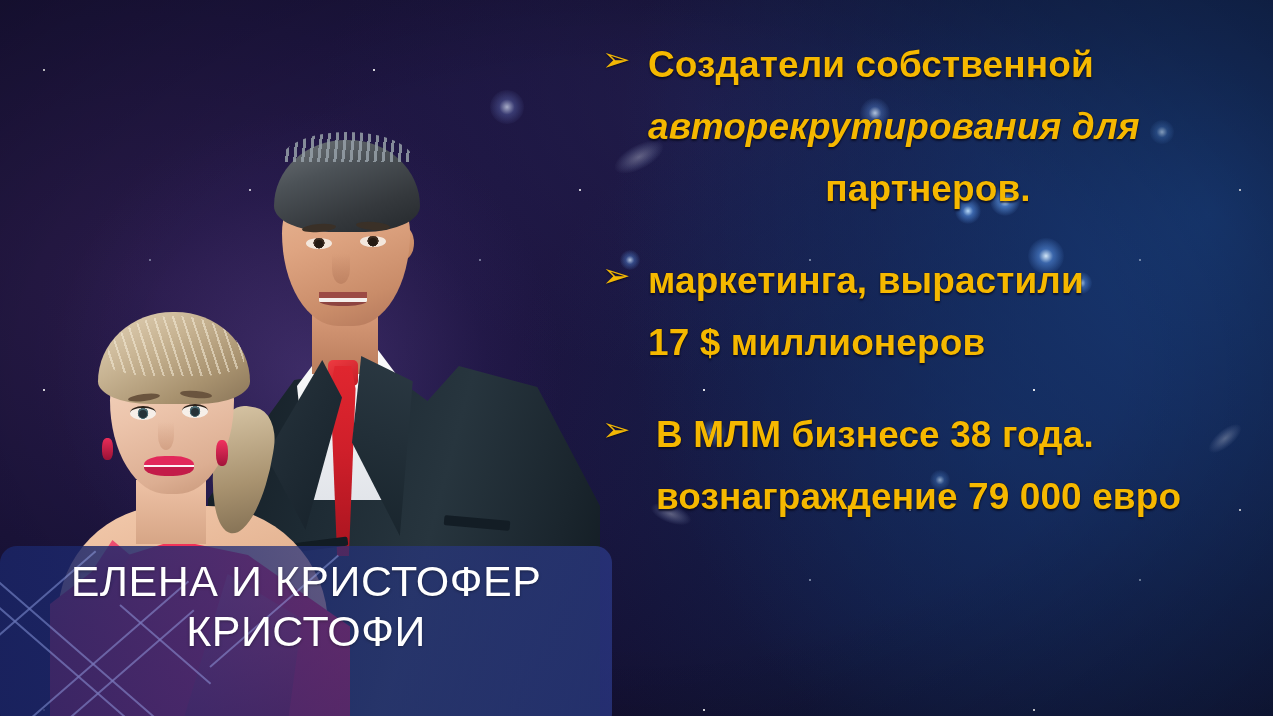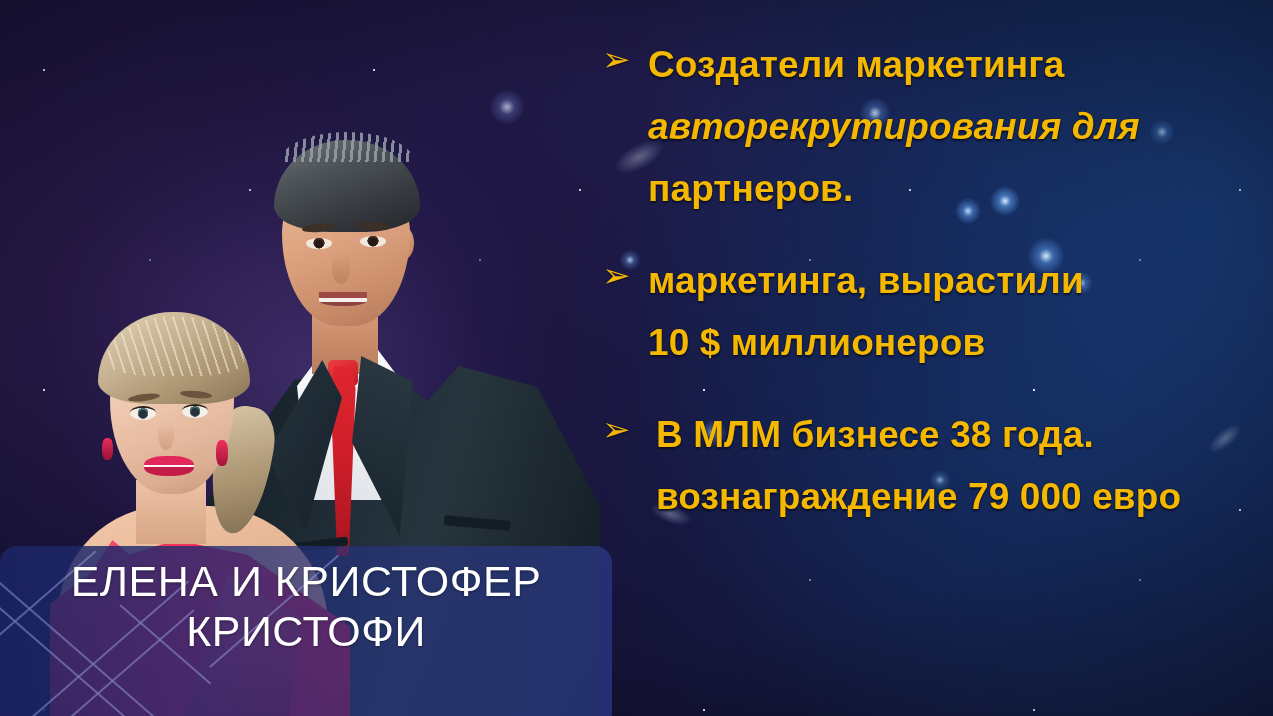--- a/index.html
+++ b/index.html
@@ -369,31 +369,31 @@
       <span class="ln">ЕЛЕНА И КРИСТОФЕР</span>
       <span class="ln">КРИСТОФИ</span>
     </div>
   </div>
 
   <div id="bullets">
 
     <div class="bullet">
       <div class="marker">➢</div>
       <div class="btext">
-        <span style="display: block; white-space: nowrap;">Создатели маркетинга</span>
+        <span style="display: block; white-space: nowrap;">Создатели собственной</span>
         <span style="display: block; white-space: nowrap; font-style: italic;">авторекрутирования для</span>
-        <span style="display: block; white-space: nowrap;">партнеров.</span>
+        <span style="display: block; white-space: nowrap; text-align: center;">партнеров.</span>
       </div>
     </div>
 
     <div class="bullet">
       <div class="marker">➢</div>
       <div class="btext">
         <span style="display: block; white-space: nowrap;">маркетинга, вырастили</span>
-        <span style="display: block; white-space: nowrap;">10 $ миллионеров</span>
+        <span style="display: block; white-space: nowrap;">17 $ миллионеров</span>
       </div>
     </div>
 
     <div class="bullet">
       <div class="marker">➢</div>
       <div class="btext">
         <span style="display: block; white-space: nowrap;">В МЛМ бизнесе 38 года.</span>
         <span style="display: block; white-space: nowrap;">вознаграждение 79 000 евро</span>
       </div>
     </div>

